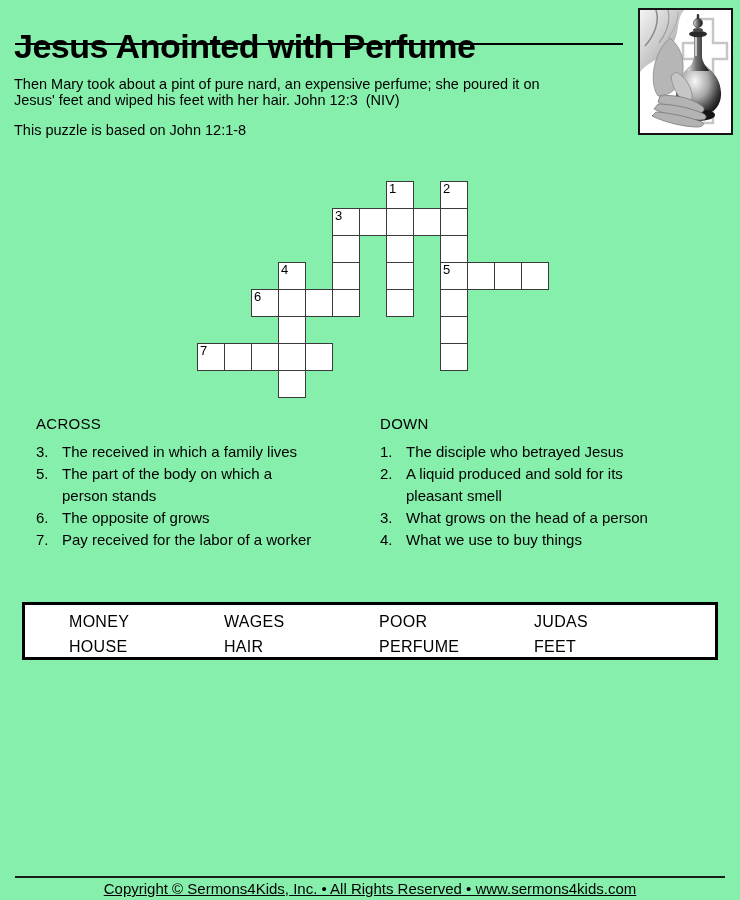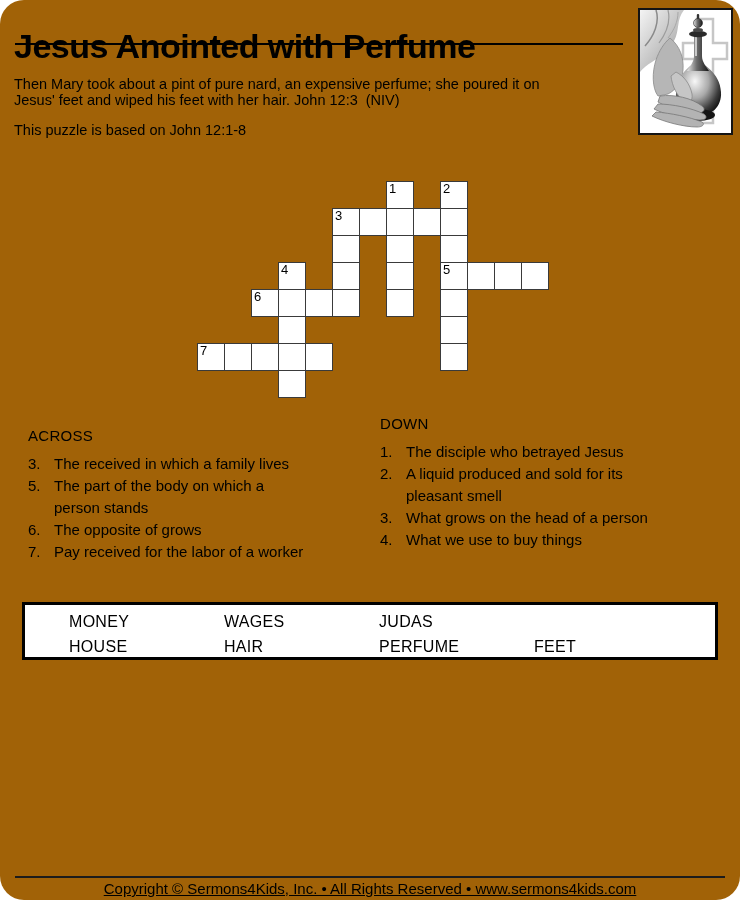--- a/index.html
+++ b/index.html
@@ -1,18 +1,18 @@
 <!DOCTYPE html>
 <html><head>
 <meta charset="utf-8">
 <style>
   html,body { margin:0; padding:0; background:#fff; }
   .page {
-    position:relative; width:740px; height:900px; background:#a16207;
-    font-family:"Liberation Sans", sans-serif; color:#000; overflow:hidden;border-radius:24px;
+    position:relative; width:740px; height:900px; background:#86efac;
+    font-family:"Liberation Sans", sans-serif; color:#000; overflow:hidden;
   }
 
   
   .page-title {
     position:absolute; left:14px; top:3px; font-size:34px; font-weight:bold;
     letter-spacing:-0.5px; line-height:40px; white-space:nowrap;
   }
   .title-rule { position:absolute; left:15px; top:43px; width:608px; height:2px; background:#000; }
   .verse { position:absolute; left:14px; top:53px; width:600px; font-size:14.5px; line-height:15.5px;margin-top:24px; }
   .verse span { display:block; }
@@ -28,21 +28,21 @@
   
   .cw-grid { position:absolute; left:197px; top:181px; width:352px; height:217px; }
   .cw-cell {
     position:absolute; width:28px; height:28px; box-sizing:border-box;
     border:1px solid #3a3a3a; background:#fff;
   }
   .cw-num { position:absolute; top:-1px; left:2px; font-size:13px; line-height:15px; color:#000; }
 
   
   .clues { position:absolute; top:413px; width:352px; font-size:15px; }
-  .clues-across { left:28px;margin-top:12px; }
+  .clues-across { left:36px; }
   .clues-down { left:380px; }
   .clues-header { line-height:22px; margin-bottom:6px; letter-spacing:0.3px; }
   .clue-row { display:flex; line-height:22px; }
   .clue-num { width:26px; flex:none; }
   .clue-text { flex:1; }
 
   
   .word-bank {
     position:absolute; left:22px; top:602px; width:696px; height:58px;
     box-sizing:border-box; border:3px solid #000; padding:4px 0 0 44px; background:#fff;
@@ -210,20 +210,21 @@
           <span class="clue-num">4.</span>
           <span class="clue-text">What we use to buy things</span>
         </div>
       </div>
   </div>
 
   <div class="word-bank">
       <div class="wb-row">
         <span class="wb-word">MONEY</span>
         <span class="wb-word">WAGES</span>
+        <span class="wb-word">POOR</span>
         <span class="wb-word">JUDAS</span>
       </div>
       <div class="wb-row">
         <span class="wb-word">HOUSE</span>
         <span class="wb-word">HAIR</span>
         <span class="wb-word">PERFUME</span>
         <span class="wb-word">FEET</span>
       </div>
     </div>
 

